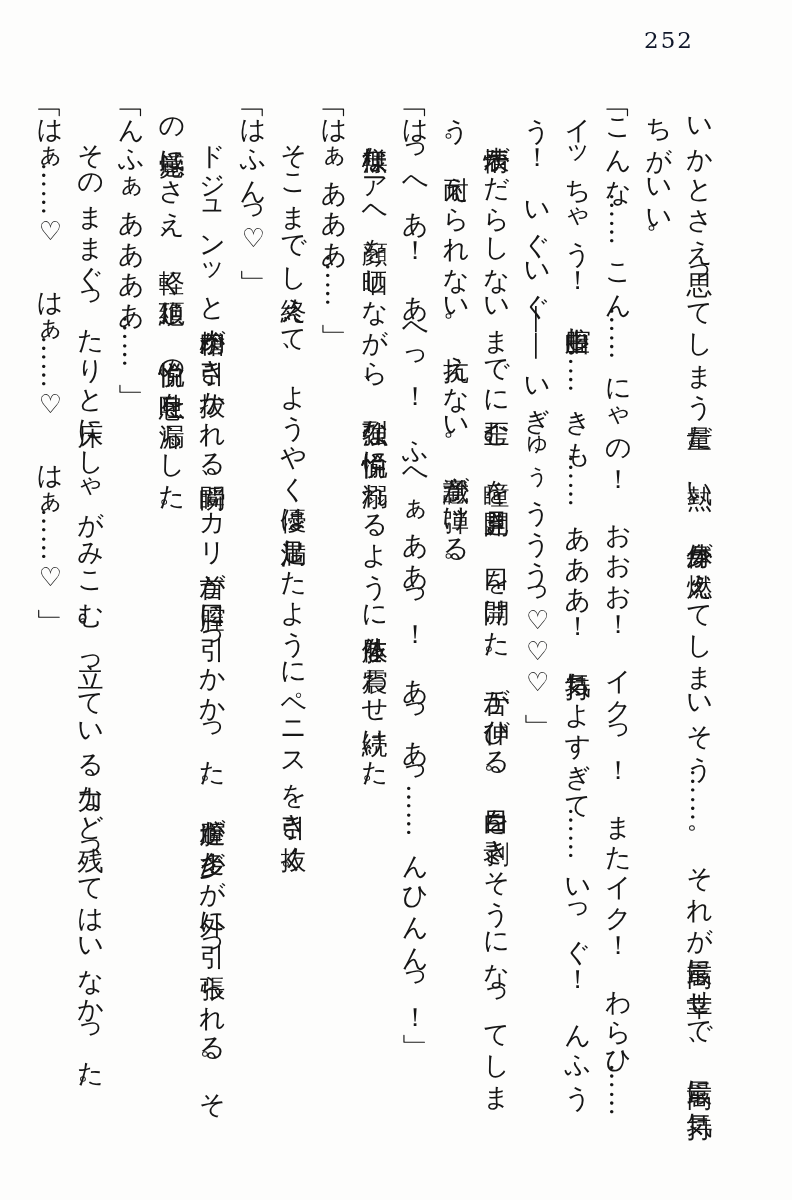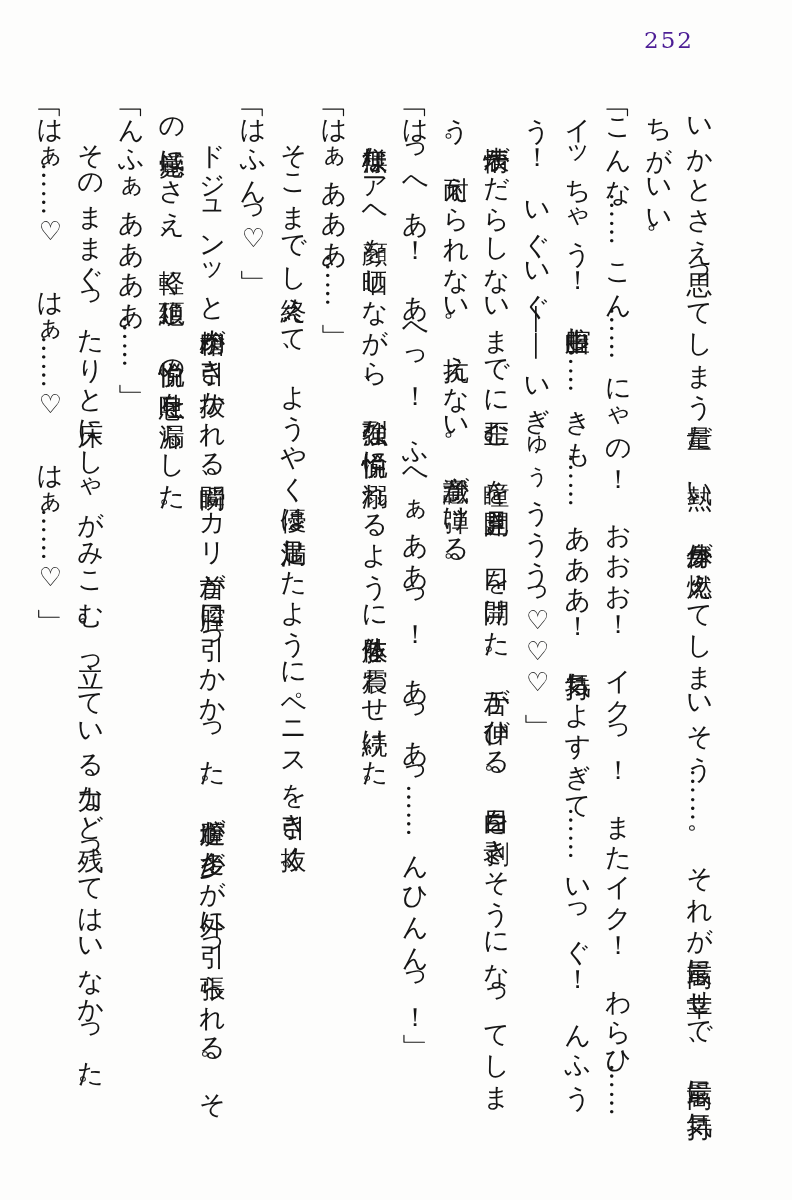--- a/index.html
+++ b/index.html
@@ -14,21 +14,21 @@
     color: #161616;
     font-family: "DejaVu Serif", "Liberation Serif", serif;
     overflow: hidden;
   }
   .page-number {
     position: absolute;
     top: 27px;
     right: 98px;
     font-size: 23px;
     letter-spacing: 2px;
-    color: #4c1d95;
+    color: #0f172a;
   }
   .text-block {
     position: absolute;
     top: 100px;
     right: 72px;
     height: 1020px;
     writing-mode: vertical-rl;
     text-orientation: mixed;
     font-size: 26px;
     line-height: 40.6px;

